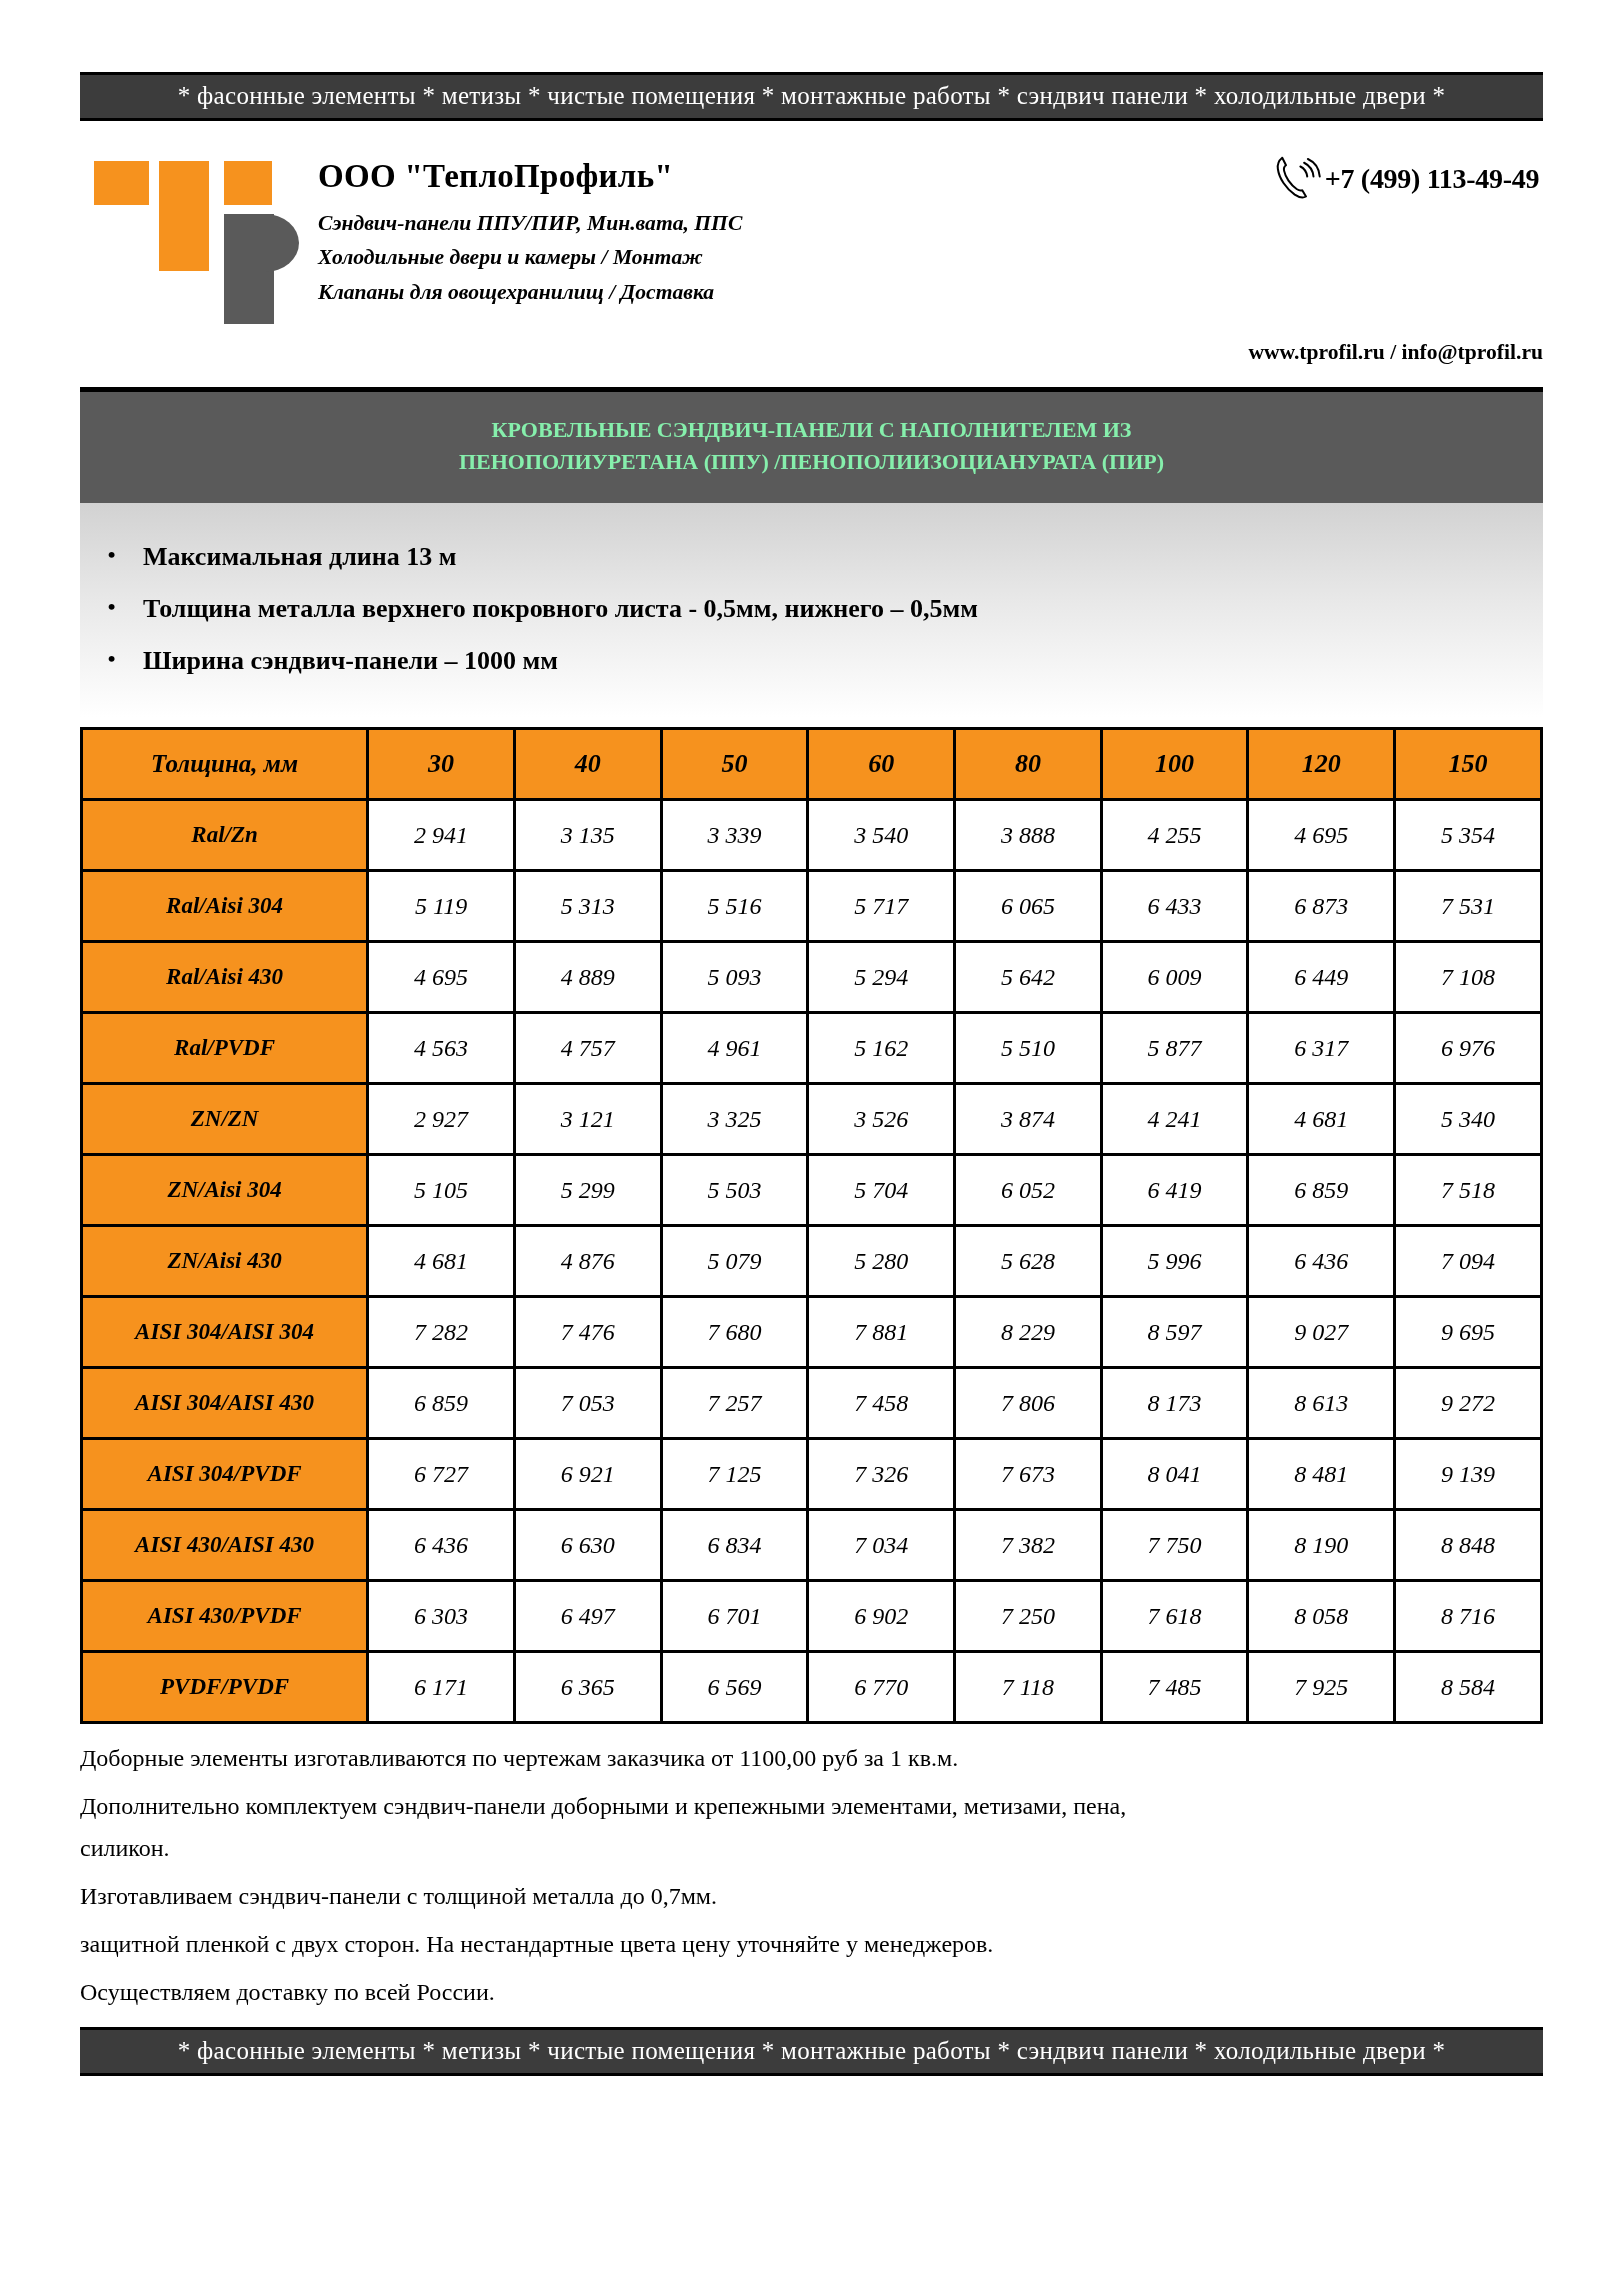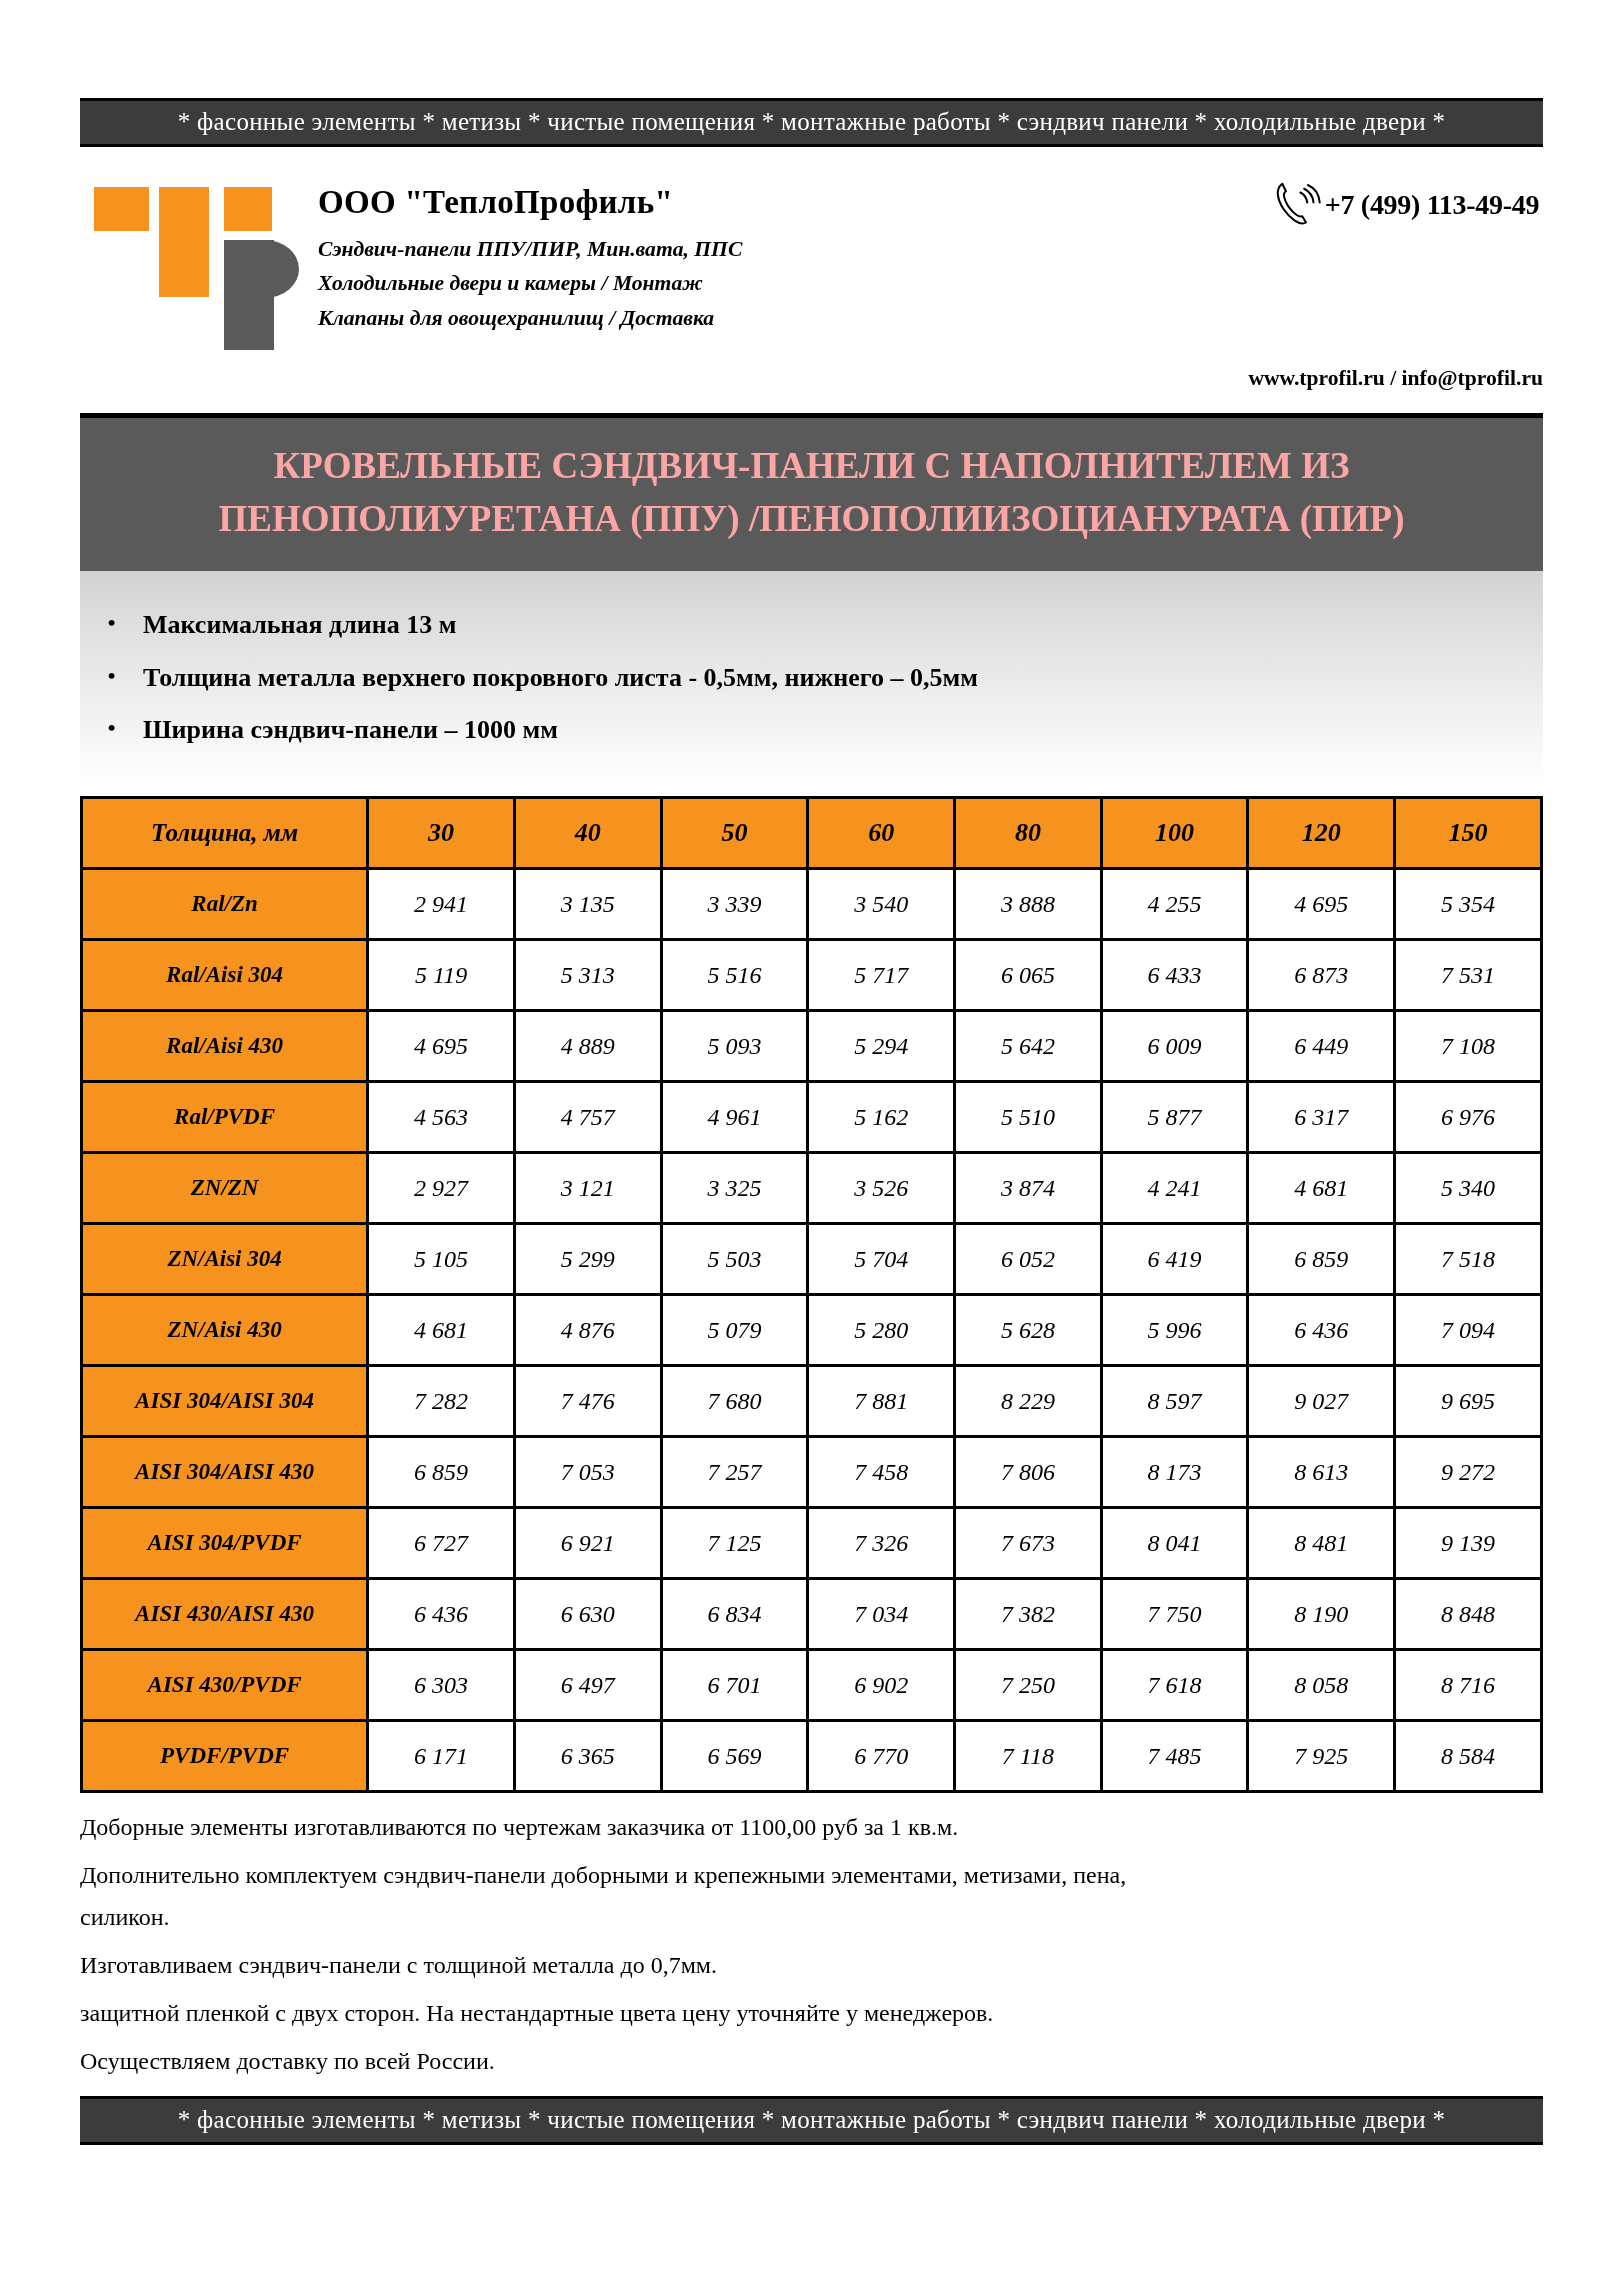--- a/index.html
+++ b/index.html
@@ -13,21 +13,21 @@
     font-family: "Liberation Serif", "DejaVu Serif", serif;
     color: #000;
     overflow: hidden;
   }
 
   .page {
     position: relative;
     width: 1623px;
     height: 2295px;
     box-sizing: border-box;
-    padding: 98px 80px 0 80px;
+    padding: 72px 80px 0 80px;
   }
 
   
   .banner {
     background: #3c3c3c;
     border-top: 3.3px solid #000;
     border-bottom: 3.3px solid #000;
     color: #ffffff;
     text-align: center;
     font-size: 25px;
@@ -128,23 +128,23 @@
     white-space: nowrap;
   }
 
   
   .title-rule-top {
     border-top: 3.9px solid #000;
     margin-top: 2.6px;
   }
   .title-band {
     background: #5a5a5a;
-    color: #fca5a5;
+    color: #86efac;
     text-align: center;
-    font-size: 37px;
+    font-size: 22px;
     font-weight: bold;
     line-height: 1.42;
     padding: 22px 79px 26px 79px;
     box-sizing: border-box;
     border-top: 2.6px solid #000;
   }
 
   
   .bullets {
     background: linear-gradient(to bottom, #d2d2d2 0%, #e8e8e8 45%, #ffffff 100%);

